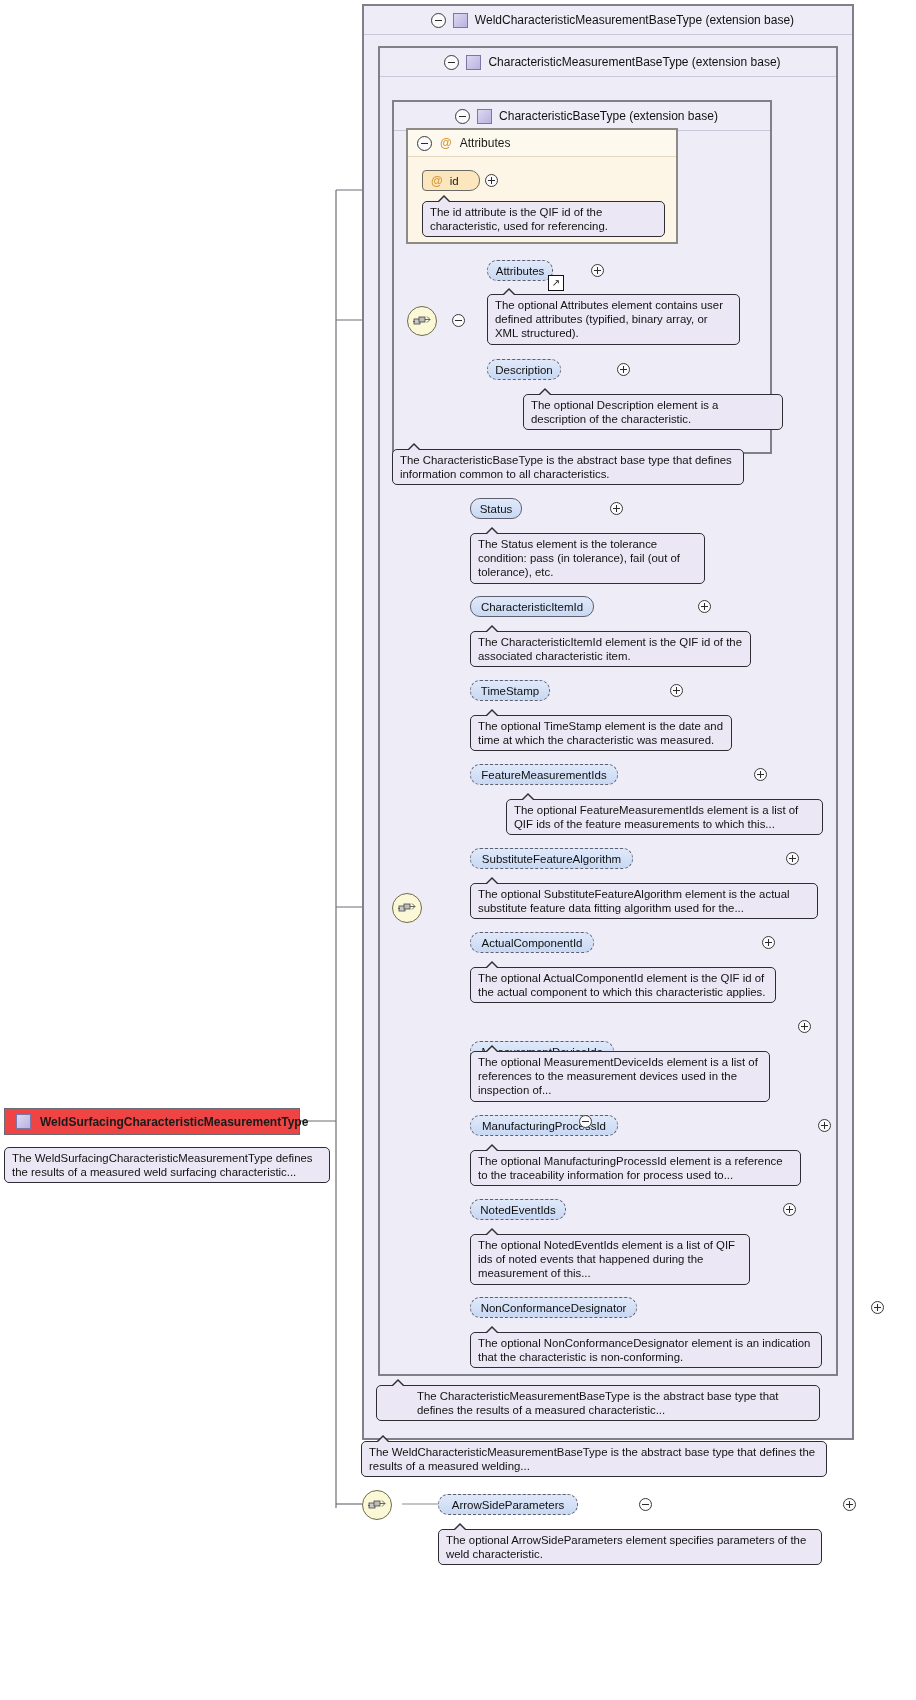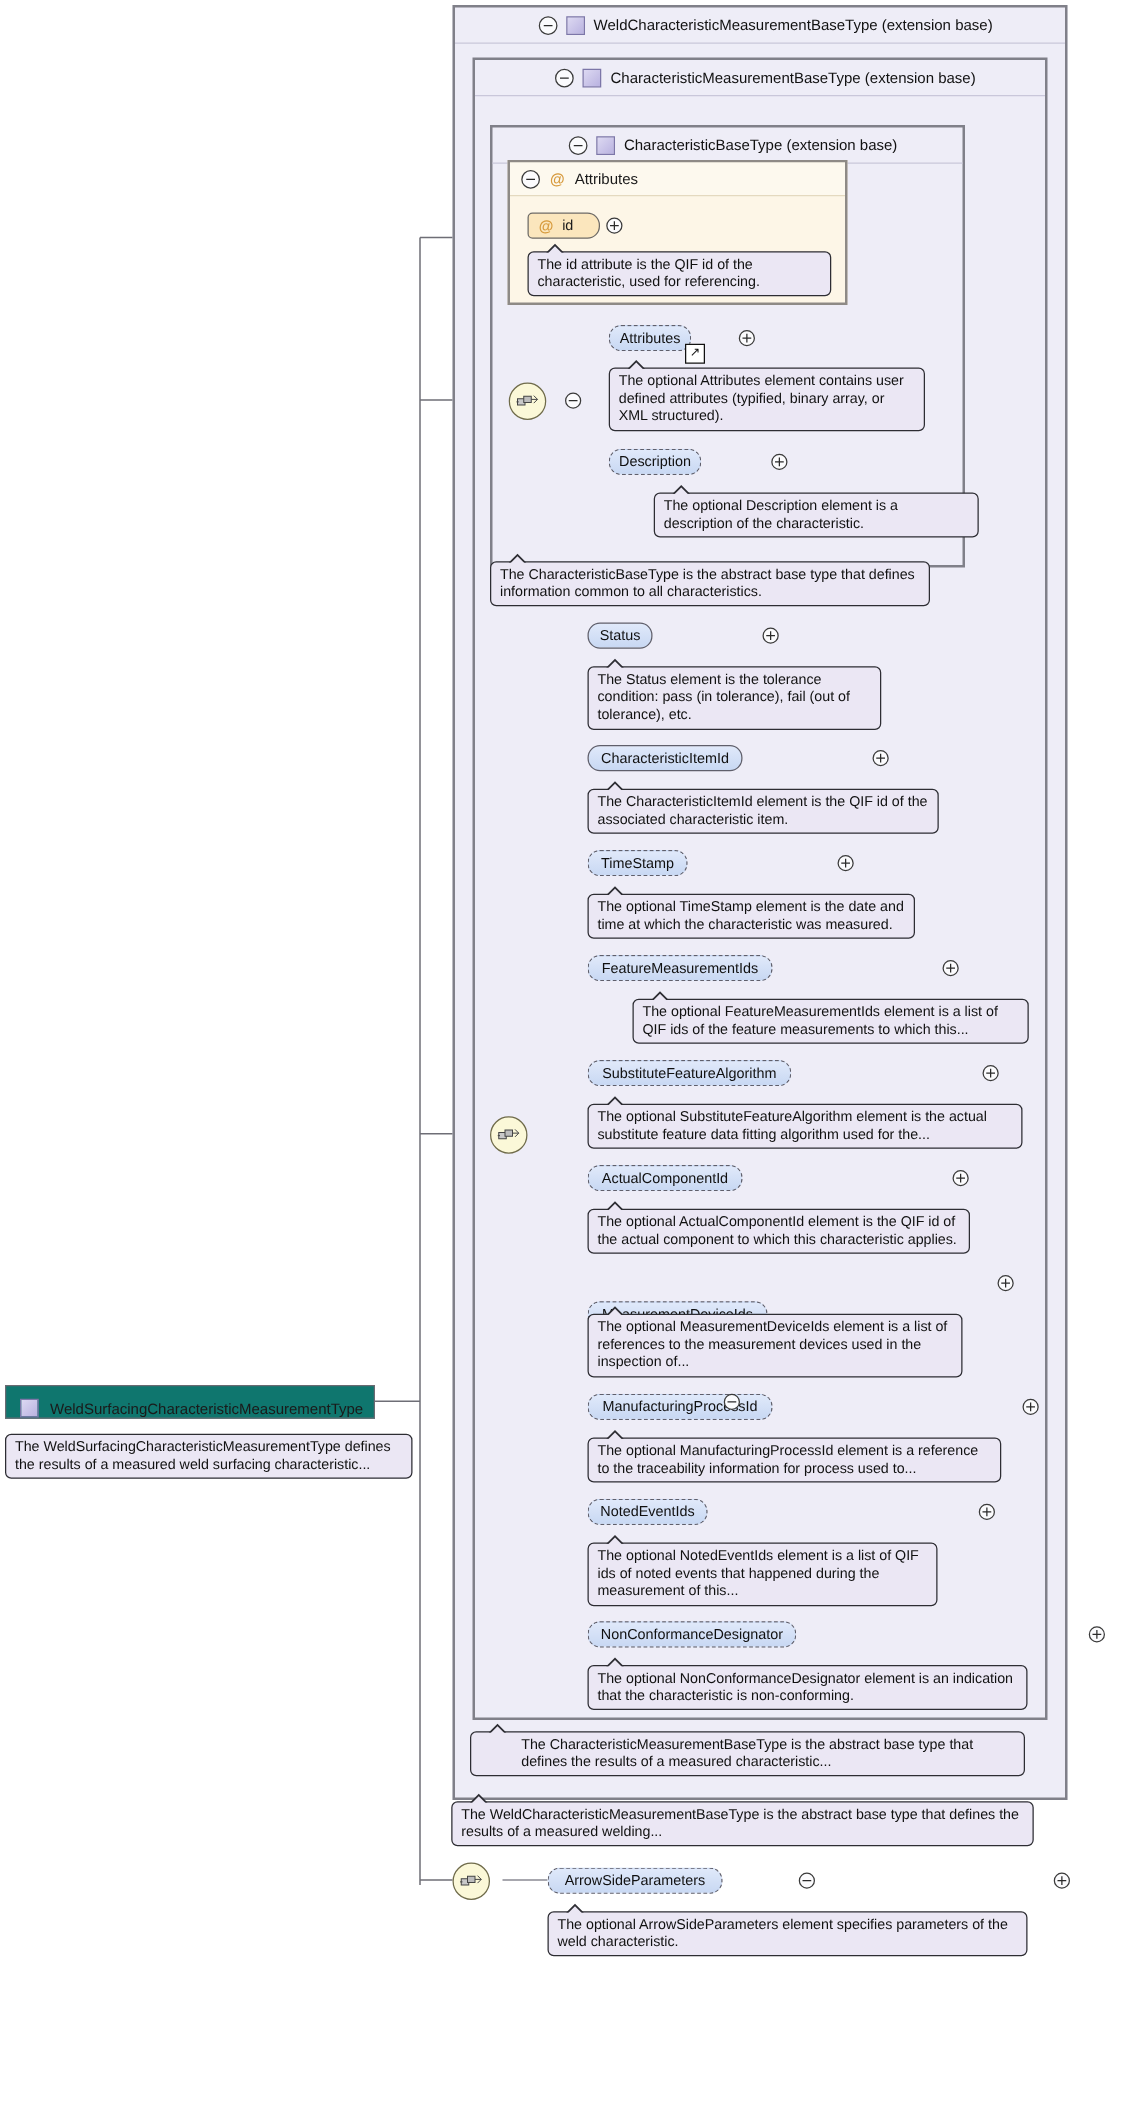--- a/index.html
+++ b/index.html
@@ -108,23 +108,24 @@
   
   .seq{
     position:absolute;width:28px;height:28px;border-radius:50%;
     background:#fbf8d8;border:1px solid #6f6b4a;
     display:flex;align-items:center;justify-content:center;
   }
 
   
   .rootel{
     position:absolute;box-sizing:border-box;height:27px;
-    background:#0f766e;border:1px solid #6a6a72;
-    display:flex;align-items:flex-end;gap:9px;padding-left:11px;
+    background:#ef4444;border:1px solid #6a6a72;
+    display:flex;align-items:center;gap:9px;padding-left:11px;
     font-size:12px;
+    font-weight:bold;
   }
 
   
   .extref{
     position:absolute;width:14px;height:14px;
     border:1px solid #111;background:#fff;
     display:flex;align-items:center;justify-content:center;
     font-size:10px;line-height:1;color:#111;
   }
 

